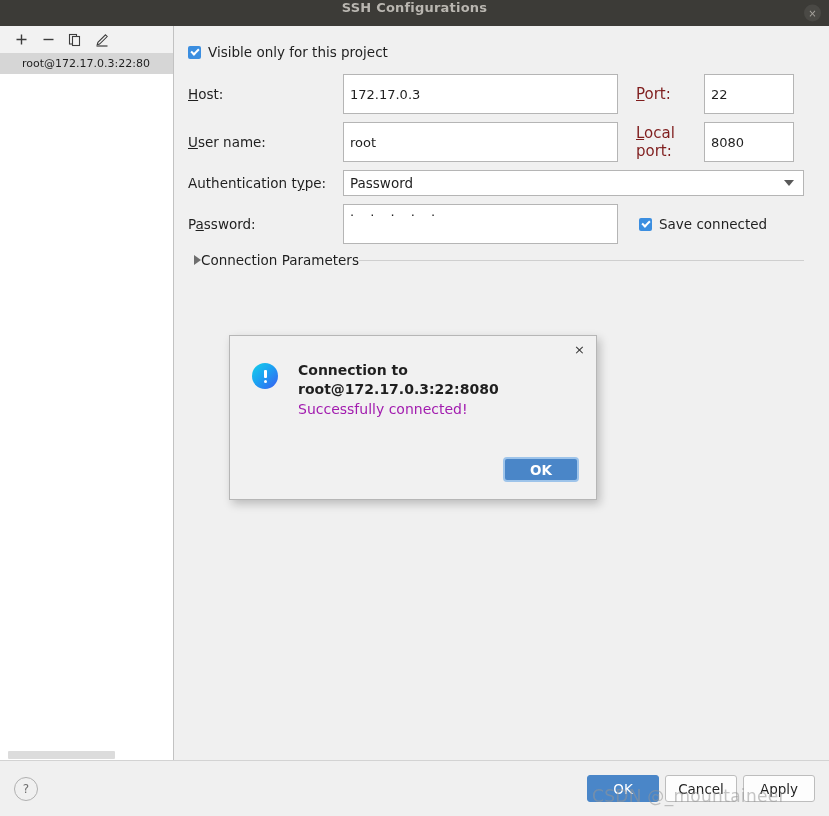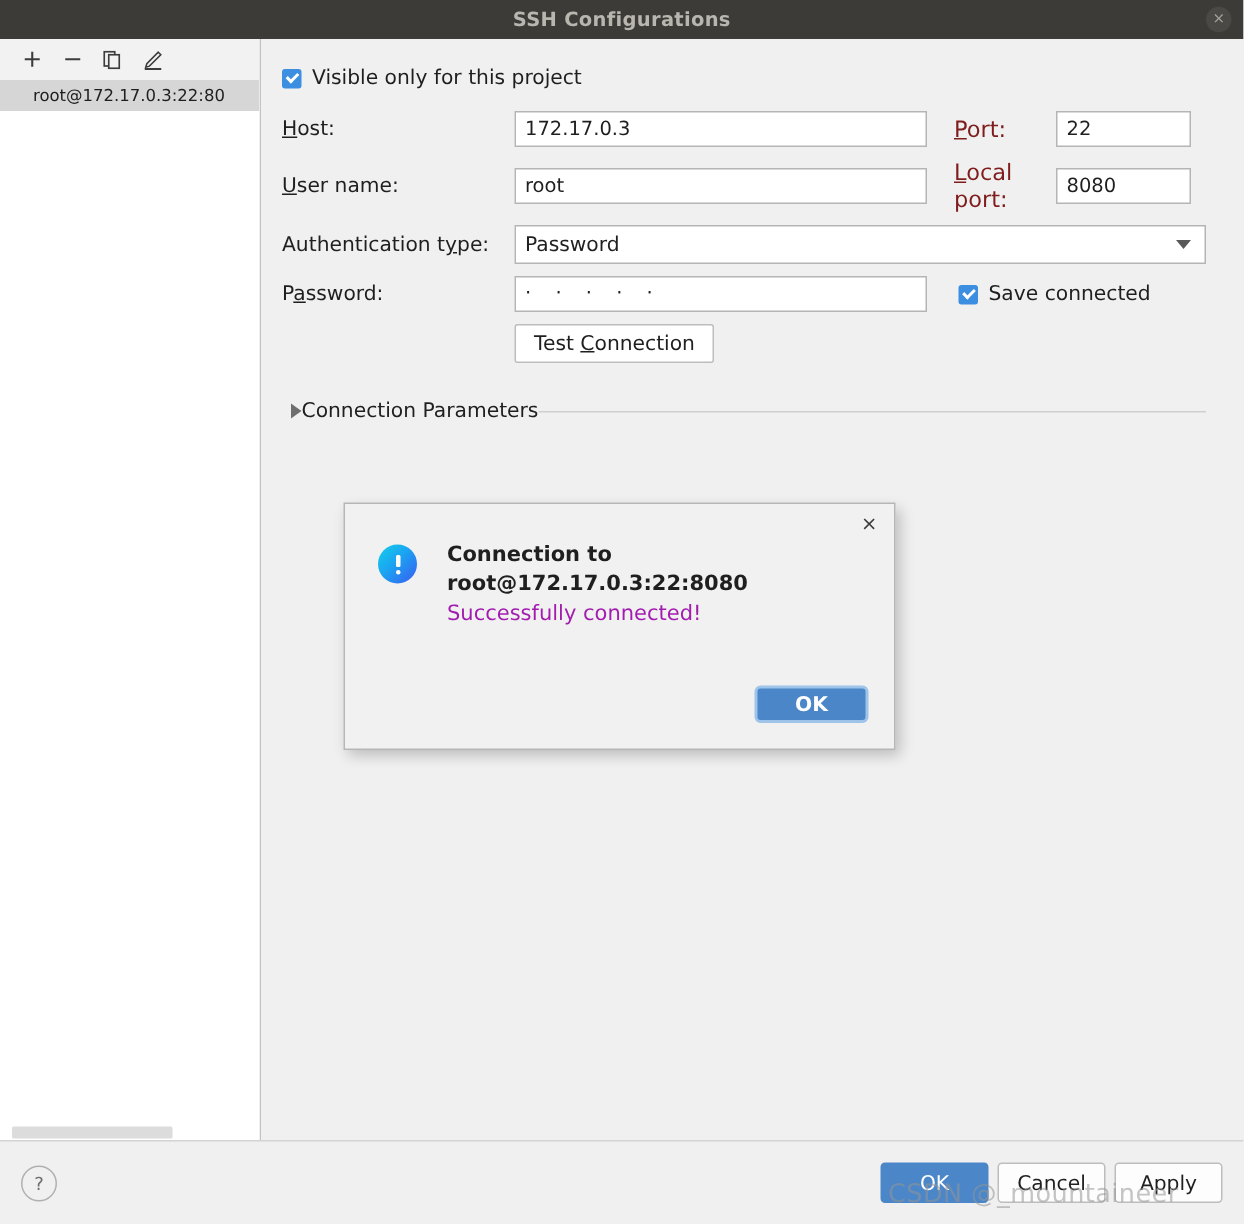--- a/index.html
+++ b/index.html
@@ -15,21 +15,20 @@
     background: #f0f0f0;
     overflow: hidden;
     position: relative;
   }
 
   
   .titlebar {
     height: 26px;
     background: #3c3b37;
     display: flex;
-    align-items: center;
     justify-content: center;
     position: relative;
   }
   .titlebar-title {
     color: #b9b6b0;
     font-size: 13px;
     font-weight: bold;
     letter-spacing: 0.2px;
   }
   .titlebar-close {
@@ -170,21 +169,21 @@
   }
   .flabel {
     width: 155px;
     flex: 0 0 155px;
     font-size: 13.5px;
     color: #1f1f1f;
   }
   .flabel u { text-decoration: underline; }
 
   .finput {
-    height: 24px;
+    height: 40px;
     border: 1px solid #b5b5b5;
     background: #ffffff;
     font-family: "DejaVu Sans", sans-serif;
     font-size: 13px;
     color: #1f1f1f;
     padding: 0 6px;
     box-sizing: border-box;
     outline: none;
   }
   .finput.host-like { width: 275px; flex: 0 0 275px; }
@@ -520,24 +519,20 @@
         <span class="flabel">P<u>a</u>ssword:</span>
         <div class="finput host-like">
           <span class="pw-dots">· · · · ·</span>
         </div>
         <div class="save-pw">
           <span class="cb"></span>
           <span class="cb-label">Save connected</span>
         </div>
       </div>
 
-      <div class="test-row">
-        <span class="spacer"></span>
-        <button class="btn">Test <u>C</u>onnection</button>
-      </div>
 
       <div class="collapsible">
         <span class="tri"></span>
         <span class="collapsible-label">Connection Parameters</span>
         <span class="collapsible-line"></span>
       </div>
 
     </div>
   </div>
 </div>

